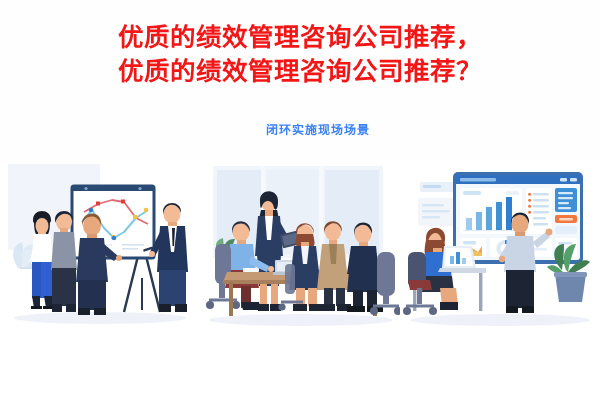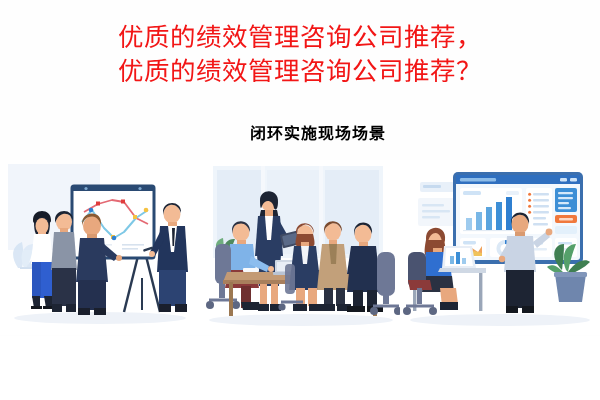--- a/index.html
+++ b/index.html
@@ -18,38 +18,38 @@
     overflow:hidden;
   }
 
   
   .headline{
     position:absolute;
     left:0;right:0;
     top:20px;
     text-align:center;
     line-height:1.34;
-    font-weight:400;
+    font-weight:700;
     font-size:25.5px;
     letter-spacing:0.5px;
     color:#f21616;
     font-family:"DejaVu Sans","Liberation Sans",sans-serif;
     -webkit-font-smoothing:antialiased;
   }
   .headline .l2{display:block;}
 
   .subtitle{
     position:absolute;
     left:0;right:0;
     top:120px;
     text-align:center;
-    font-size:16px;
+    font-size:12px;
     font-weight:700;
     letter-spacing:1px;
-    color:#000000;
+    color:#3b82f6;
     font-family:"DejaVu Sans","Liberation Sans",sans-serif;
     padding-left:36px;
   }
 
   
   .illus-band{
     position:absolute;
     left:0;top:160px;
     width:600px;height:175px;
   }

